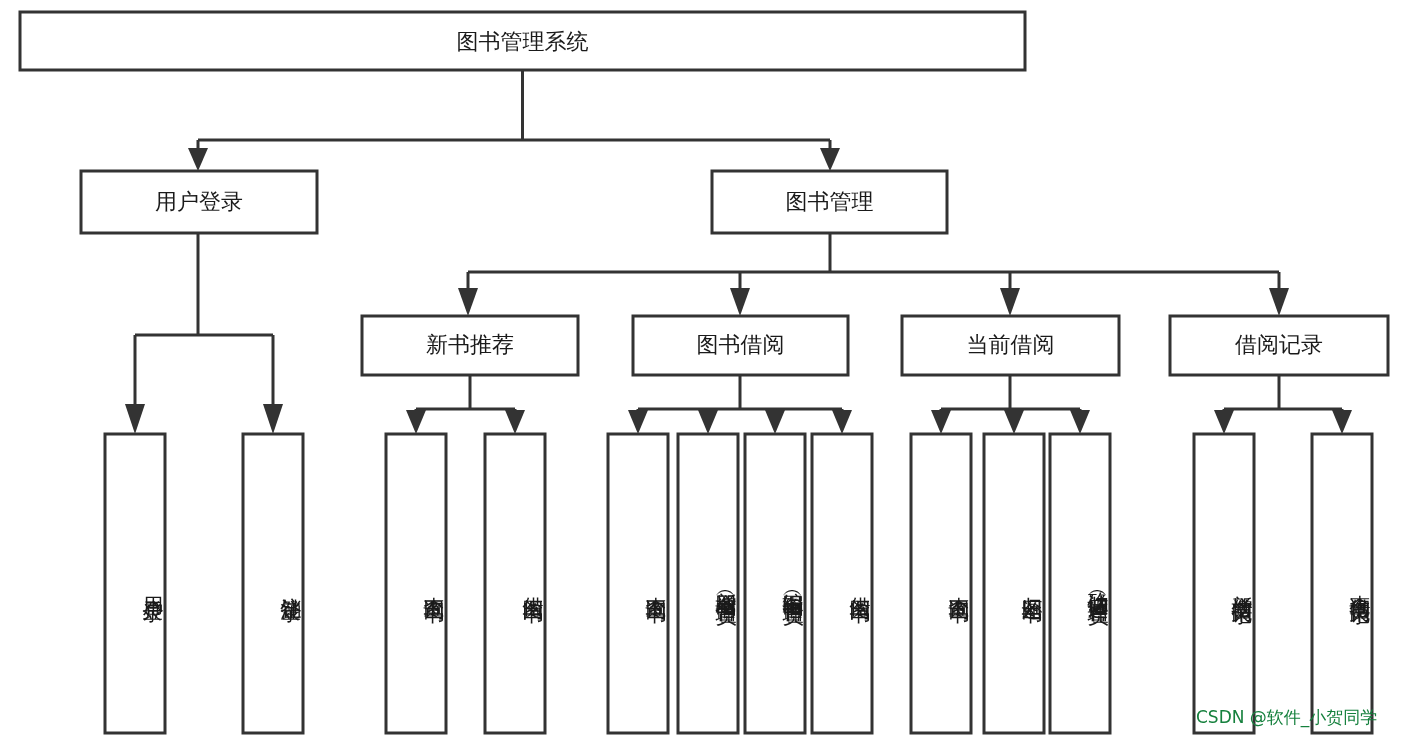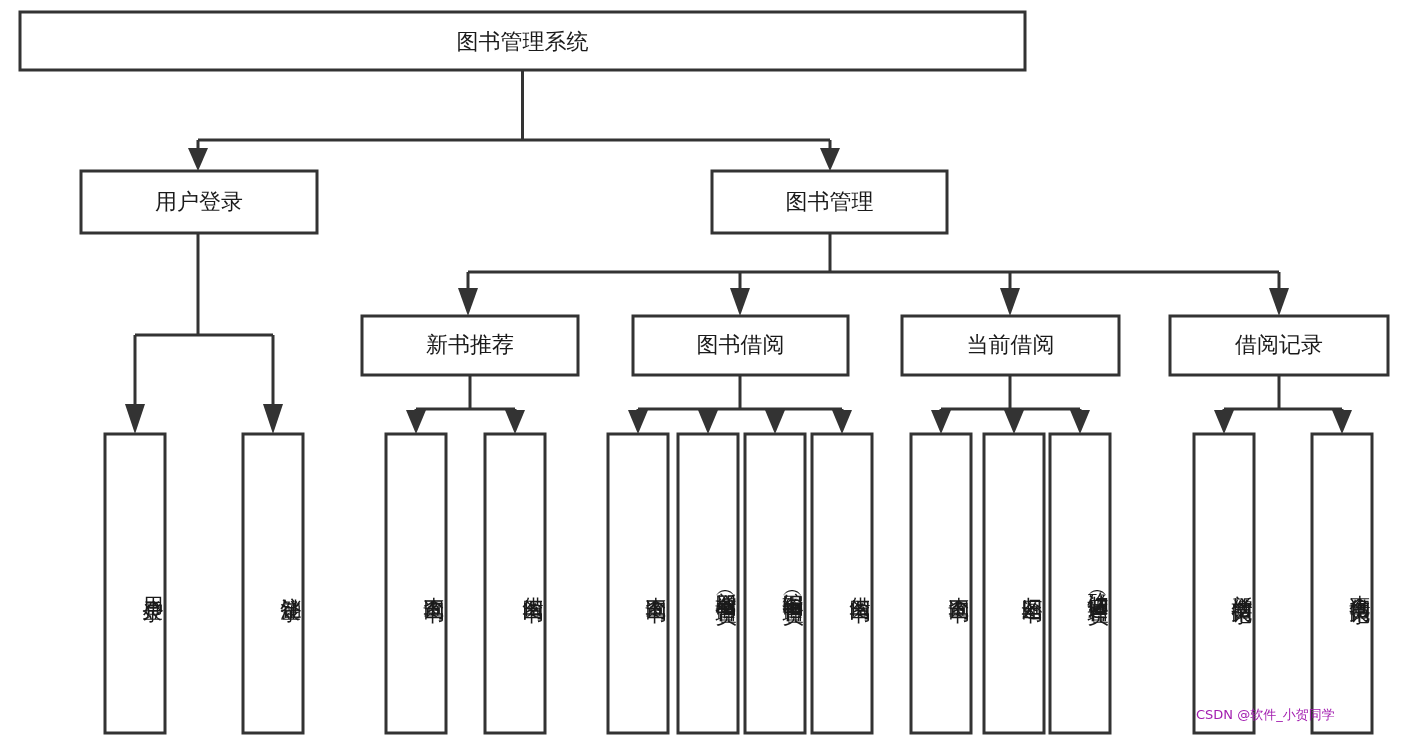--- a/index.html
+++ b/index.html
@@ -61,22 +61,22 @@
     letter-spacing: 2px;
     display: flex;
     align-items: flex-start;
     justify-content: center;
     white-space: nowrap;
     pointer-events: none;
   }
   .watermark {
     position: absolute;
     font-family: "DejaVu Sans", "Liberation Sans", sans-serif;
-    font-size: 13px;
-    color: #a21caf;
+    font-size: 17px;
+    color: #15803d;
     white-space: nowrap;
   }
 </style>
 </head>
 <body>
 
 <div id="diagram-root">
 
   <svg class="flow" viewBox="0 0 1405 747">
 

